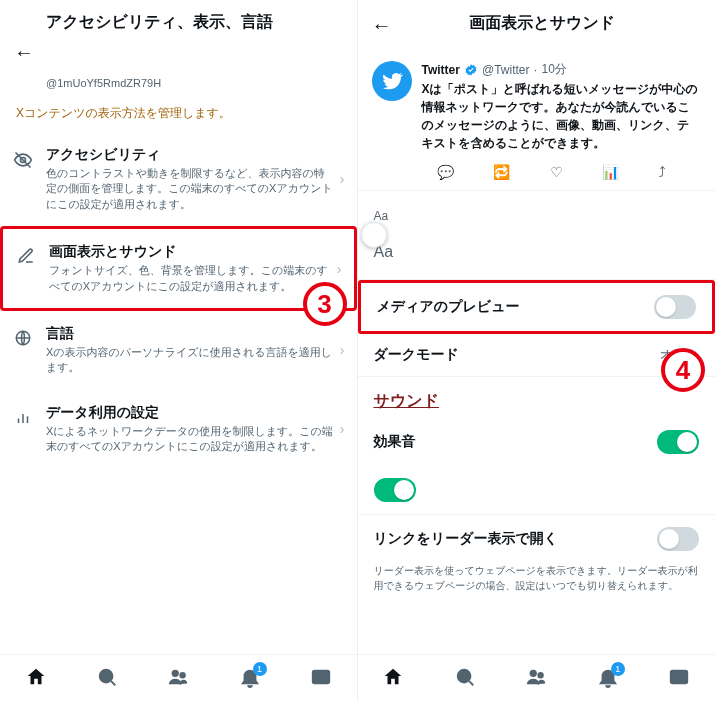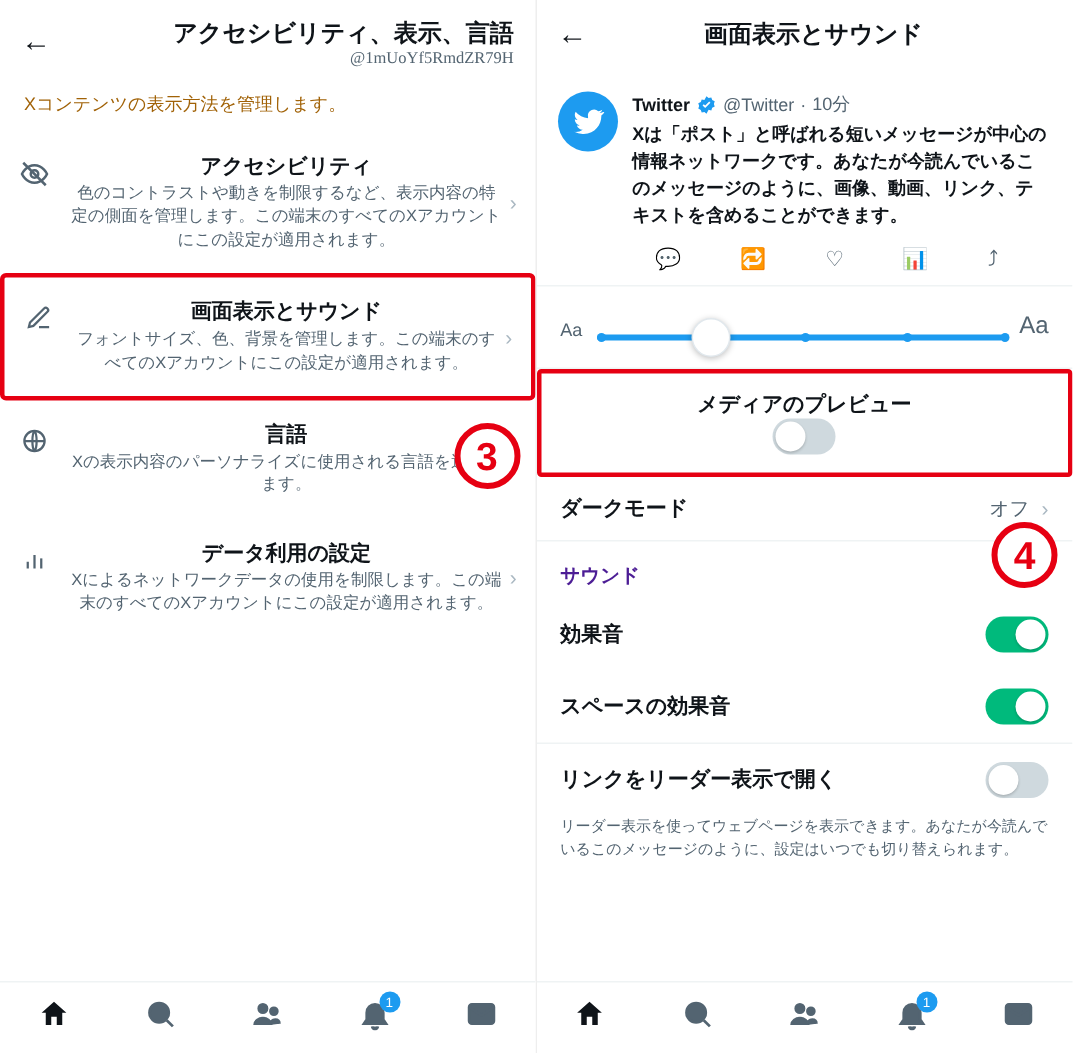--- a/index.html
+++ b/index.html
@@ -9,26 +9,26 @@
     width: 715px;
     height: 702px;
     overflow: hidden;
     display: flex;
     position: relative;
   }
   .pane { width: 50%; height: 100%; display: flex; flex-direction: column; position: relative; }
   .pane-left { border-right: 1px solid #eee; }
   .header { display: flex; align-items: center; padding: 12px 14px; }
   .header .back { font-size: 20px; color: #0f1419; margin-right: 12px; cursor: pointer; }
-  .header-titles { flex: 1; text-align: right; font-family: Liberation Serif, serif; }
+  .header-titles { flex: 1; text-align: left; }
   .header-title { font-size: 16px; font-weight: 700; color: #0f1419; }
-  .header-sub { font-size: 11px; color: #536471; }
+  .header-sub { font-size: 11px; color: #536471; margin-top: 44px; }
   .header-title-center { font-size: 16px; font-weight: 700; color: #0f1419; flex:1; text-align:center; }
   .desc-top { font-size: 12px; color: #a16207; padding: 4px 16px 10px; }
-  .list-item { display: flex; align-items: flex-start; padding: 14px 12px; cursor: pointer; position: relative; text-align: center; }
+  .list-item { display: flex; align-items: flex-start; padding: 14px 12px; cursor: pointer; position: relative; }
   .list-icon { width: 22px; margin-right: 12px; color: #536471; margin-top: 4px; display:flex; align-items:center; justify-content:center; }
   .list-body { flex: 1; }
   .list-title { font-size: 14px; font-weight: 700; color: #0f1419; margin-bottom: 2px; }
   .list-desc { font-size: 11px; color: #536471; line-height: 1.4; }
   .chev { color: #aab8c2; font-size: 14px; align-self: center; margin-left: 4px; }
   .highlight-box { border: 3px solid #e60012; border-radius: 4px; position: relative; }
   .callout { position: absolute; width: 44px; height: 44px; border: 4px solid #e60012; border-radius: 50%; display:flex; align-items:center; justify-content:center; font-size: 26px; font-weight: 800; color: #e60012; background:#fff; z-index: 5; }
   .callout-3 { right: 10px; top: 282px; }
   .callout-4 { right: 10px; top: 348px; }
   .tweet { display:flex; padding: 14px 14px 6px; }
@@ -36,42 +36,42 @@
   .avatar svg { width:22px; height:22px; fill:#fff; }
   .tweet-body { flex:1; font-size:12px; }
   .tweet-head { display:flex; align-items:center; gap:4px; }
   .tweet-name { font-weight:700; color:#0f1419; }
   .verified { width:14px; height:14px; fill:#1d9bf0; }
   .tweet-meta { color:#536471; }
   .tweet-text { color:#0f1419; line-height:1.5; margin-top:2px;font-weight:bold; }
   .tweet-actions { display:flex; justify-content:space-around; padding:6px 30px 10px 60px; color:#536471; }
   .tweet-actions span { cursor:pointer; font-size:14px; }
   .divider { height:1px; background:#eff3f4; margin: 0; }
-  .slider-row { display:flex; align-items:flex-end; padding: 18px 16px; gap:10px; }
+  .slider-row { display:flex; align-items:flex-start; padding: 18px 16px; gap:10px;flex-direction:column; }
   .slider-aa-sm { font-size:12px; color:#536471; }
   .slider-aa-lg { font-size:16px; color:#536471; }
   .slider-track { flex:1; height:4px; background:#1d9bf0; border-radius:2px; position:relative; }
   .slider-dot { width:6px; height:6px; background:#1d9bf0; border-radius:50%; position:absolute; top:-1px; }
   .slider-thumb { width:26px; height:26px; background:#fff; border-radius:50%; box-shadow:0 1px 4px rgba(0,0,0,0.25); position:absolute; top:-11px; border:1px solid #e1e8ed; }
   .setting-row { display:flex; align-items:center; padding: 12px 16px; cursor:pointer; }
   .setting-label { flex:1; font-size:14px; font-weight:700; color:#0f1419; }
   .setting-val { font-size:13px; color:#536471; margin-right:4px; }
   .toggle { width:42px; height:24px; border-radius:12px; background:#cfd9de; position:relative; }
   .toggle.on { background:#00ba7c; }
   .toggle .knob { width:20px; height:20px; border-radius:50%; background:#fff; position:absolute; top:2px; left:2px; box-shadow:0 1px 2px rgba(0,0,0,0.2); }
   .toggle.on .knob { left:20px; }
-  .section-title { font-size:13px; font-weight:800; color:#4c1d95; padding:14px 16px 6px; }
+  .section-title { font-size:16px; font-weight:800; color:#7f1d1d; padding:14px 16px 6px;text-decoration:underline; }
   .hint { font-size:10px; color:#536471; padding:0 16px 10px; line-height:1.5; }
   .bottom-nav { position:absolute; bottom:0; left:0; width:100%; height:48px; background:#fff; border-top:1px solid #eff3f4; display:flex; align-items:center; justify-content:space-around; }
   .nav-icon { color:#536471; position:relative; cursor:pointer; }
   .nav-icon svg { width:22px; height:22px; fill:currentColor; }
   .nav-icon.active { color:#0f1419; }
   .badge { position:absolute; top:-4px; right:-6px; min-width:14px; height:14px; border-radius:7px; background:#1d9bf0; color:#fff; font-size:9px; display:flex; align-items:center; justify-content:center; padding:0 3px; }
   .content-scroll { flex:1; overflow:hidden; position:relative; padding-bottom:24px; }
-  .highlight-right { border:3px solid #e60012; border-radius:3px;flex-direction:column; }
+  .highlight-right { border:3px solid #e60012; border-radius:3px; }
 </style>
 </head>
 <body>
 
 <div class="pane pane-left">
   <div class="header">
     <div class="back">←</div>
     <div class="header-titles">
       <div class="header-title">アクセシビリティ、表示、言語</div>
       <div class="header-sub">@1mUoYf5RmdZR79H</div>
@@ -234,34 +234,33 @@
     <div class="section-title">サウンド</div>
 
     <div class="setting-row">
       <div class="setting-label">効果音</div>
       <div class="toggle on">
           <div class="knob"></div>
         </div>
     </div>
 
     <div class="setting-row">
-      <div class="setting-label">スペースの効果音</div>
       <div class="toggle on">
           <div class="knob"></div>
         </div>
     </div>
     <div class="divider"></div>
 
     <div class="setting-row">
       <div class="setting-label">リンクをリーダー表示で開く</div>
       <div class="toggle">
           <div class="knob"></div>
         </div>
     </div>
-    <div class="hint">リーダー表示を使ってウェブページを表示できます。あなたが今読んでいるこのメッセージのように、設定はいつでも切り替えられます。</div>
+    <div class="hint">リーダー表示を使ってウェブページを表示できます。リーダー表示が利用できるウェブページの場合、設定はいつでも切り替えられます。</div>
   </div>
 
   <div class="callout callout-4">4</div>
 
   <div class="bottom-nav">
     <div class="nav-icon active"><svg viewBox="0 0 24 24">
           <path d="M12 3l9 8h-3v9h-4v-6H10v6H6v-9H3z"></path>
         </svg></div>
     <div class="nav-icon"><svg viewBox="0 0 24 24" fill="none" stroke="currentColor" stroke-width="2">
           <circle cx="11" cy="11" r="7"></circle>

